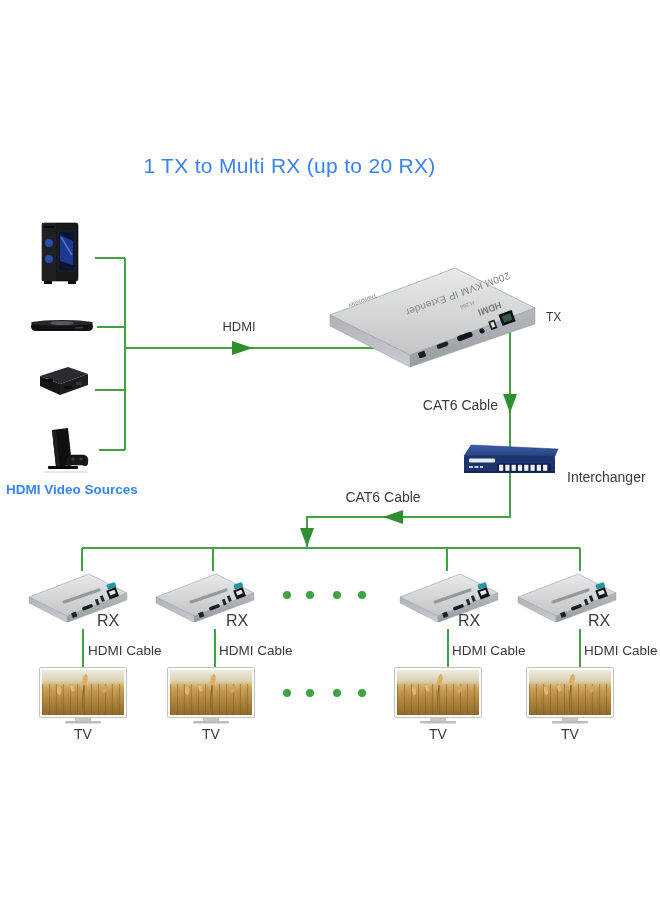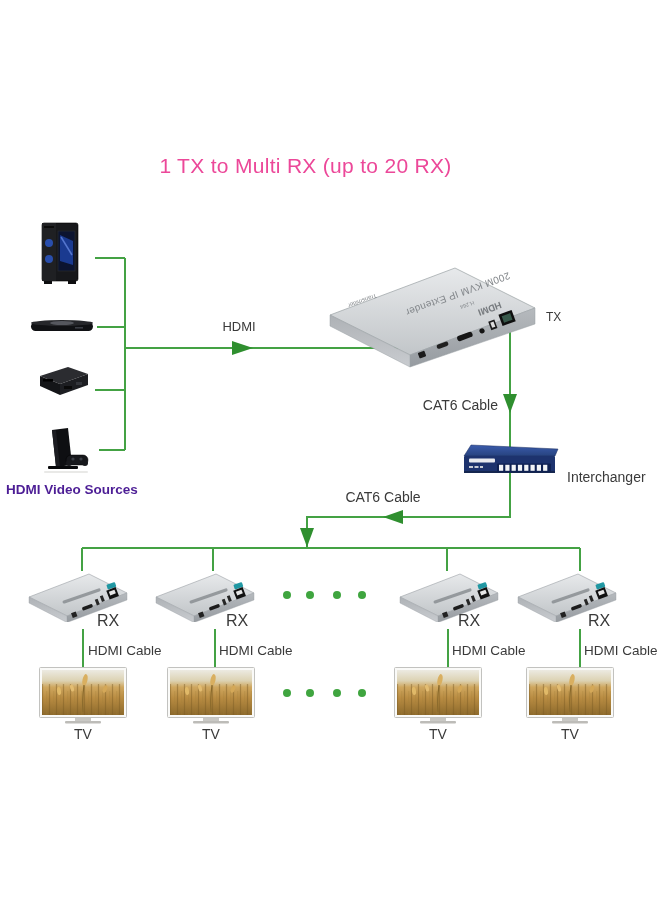--- a/index.html
+++ b/index.html
@@ -1,21 +1,21 @@
 <!DOCTYPE html>
 <html><head>
 <meta charset="utf-8">
 <style>
   html,body{margin:0;padding:0;background:#fff;}
   .stage{position:relative;width:660px;height:900px;background:#ffffff;overflow:hidden;
          font-family:"Liberation Sans",sans-serif;color:#333;}
   .lbl{position:absolute;color:#3a3a3a;white-space:nowrap;line-height:1.1;}
   .title{position:absolute;top:154px;left:0;width:579px;text-align:center;
-         font-size:21px;color:#ec4899;letter-spacing:.3px;margin-left:16px;}
-  .cap{font-weight:bold;font-size:13.5px;color:#4c1d95;}
+         font-size:21px;color:#3b82f6;letter-spacing:.3px;}
+  .cap{font-weight:bold;font-size:13.5px;color:#3b82f6;}
   svg{display:block;}
   .wires{position:absolute;left:0;top:0;z-index:1;}
   .dev{position:absolute;z-index:2;}
   .lab{z-index:3;}
 </style>
 </head>
 <body>
 
 <div class="stage">
 

